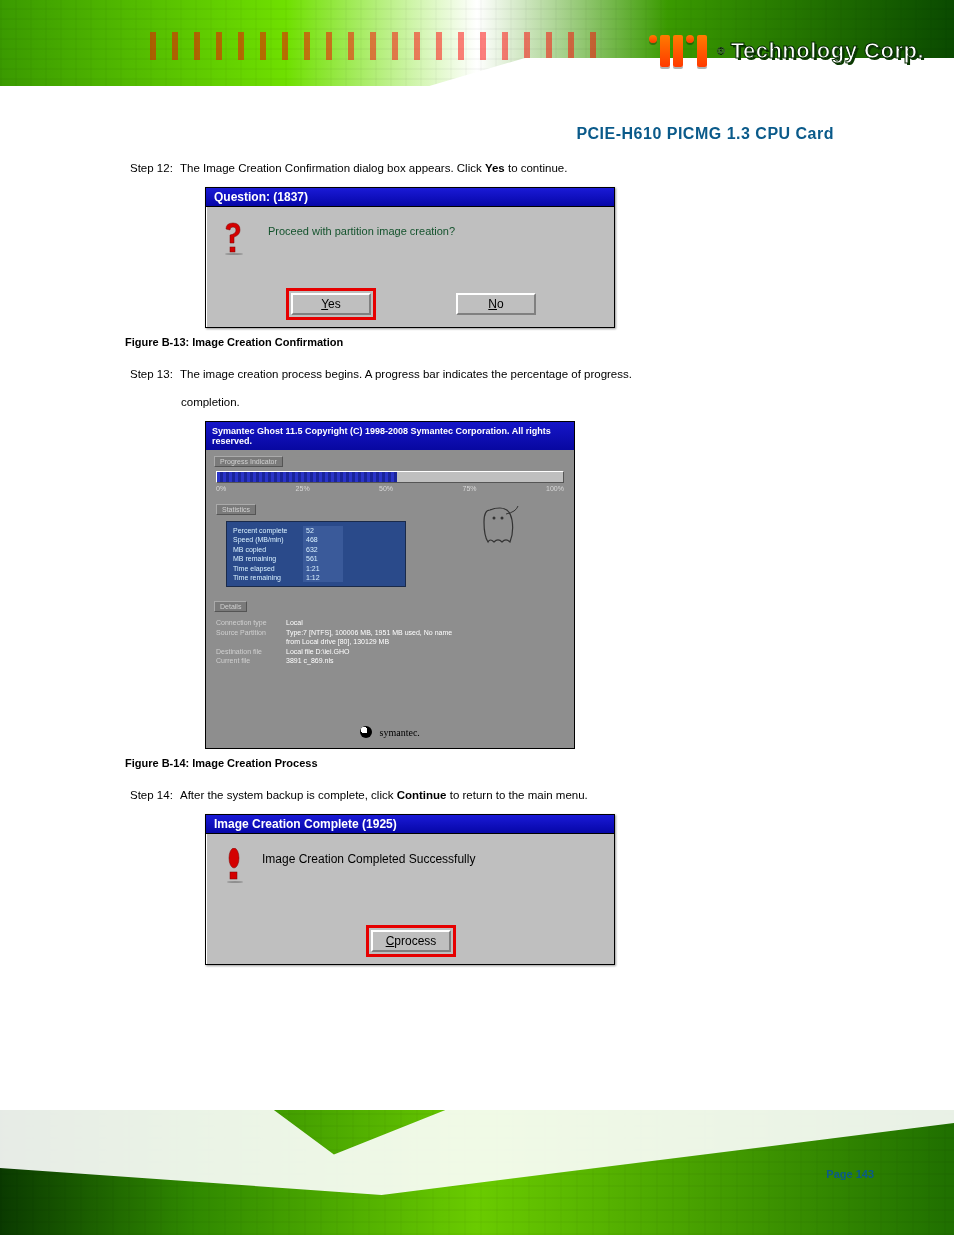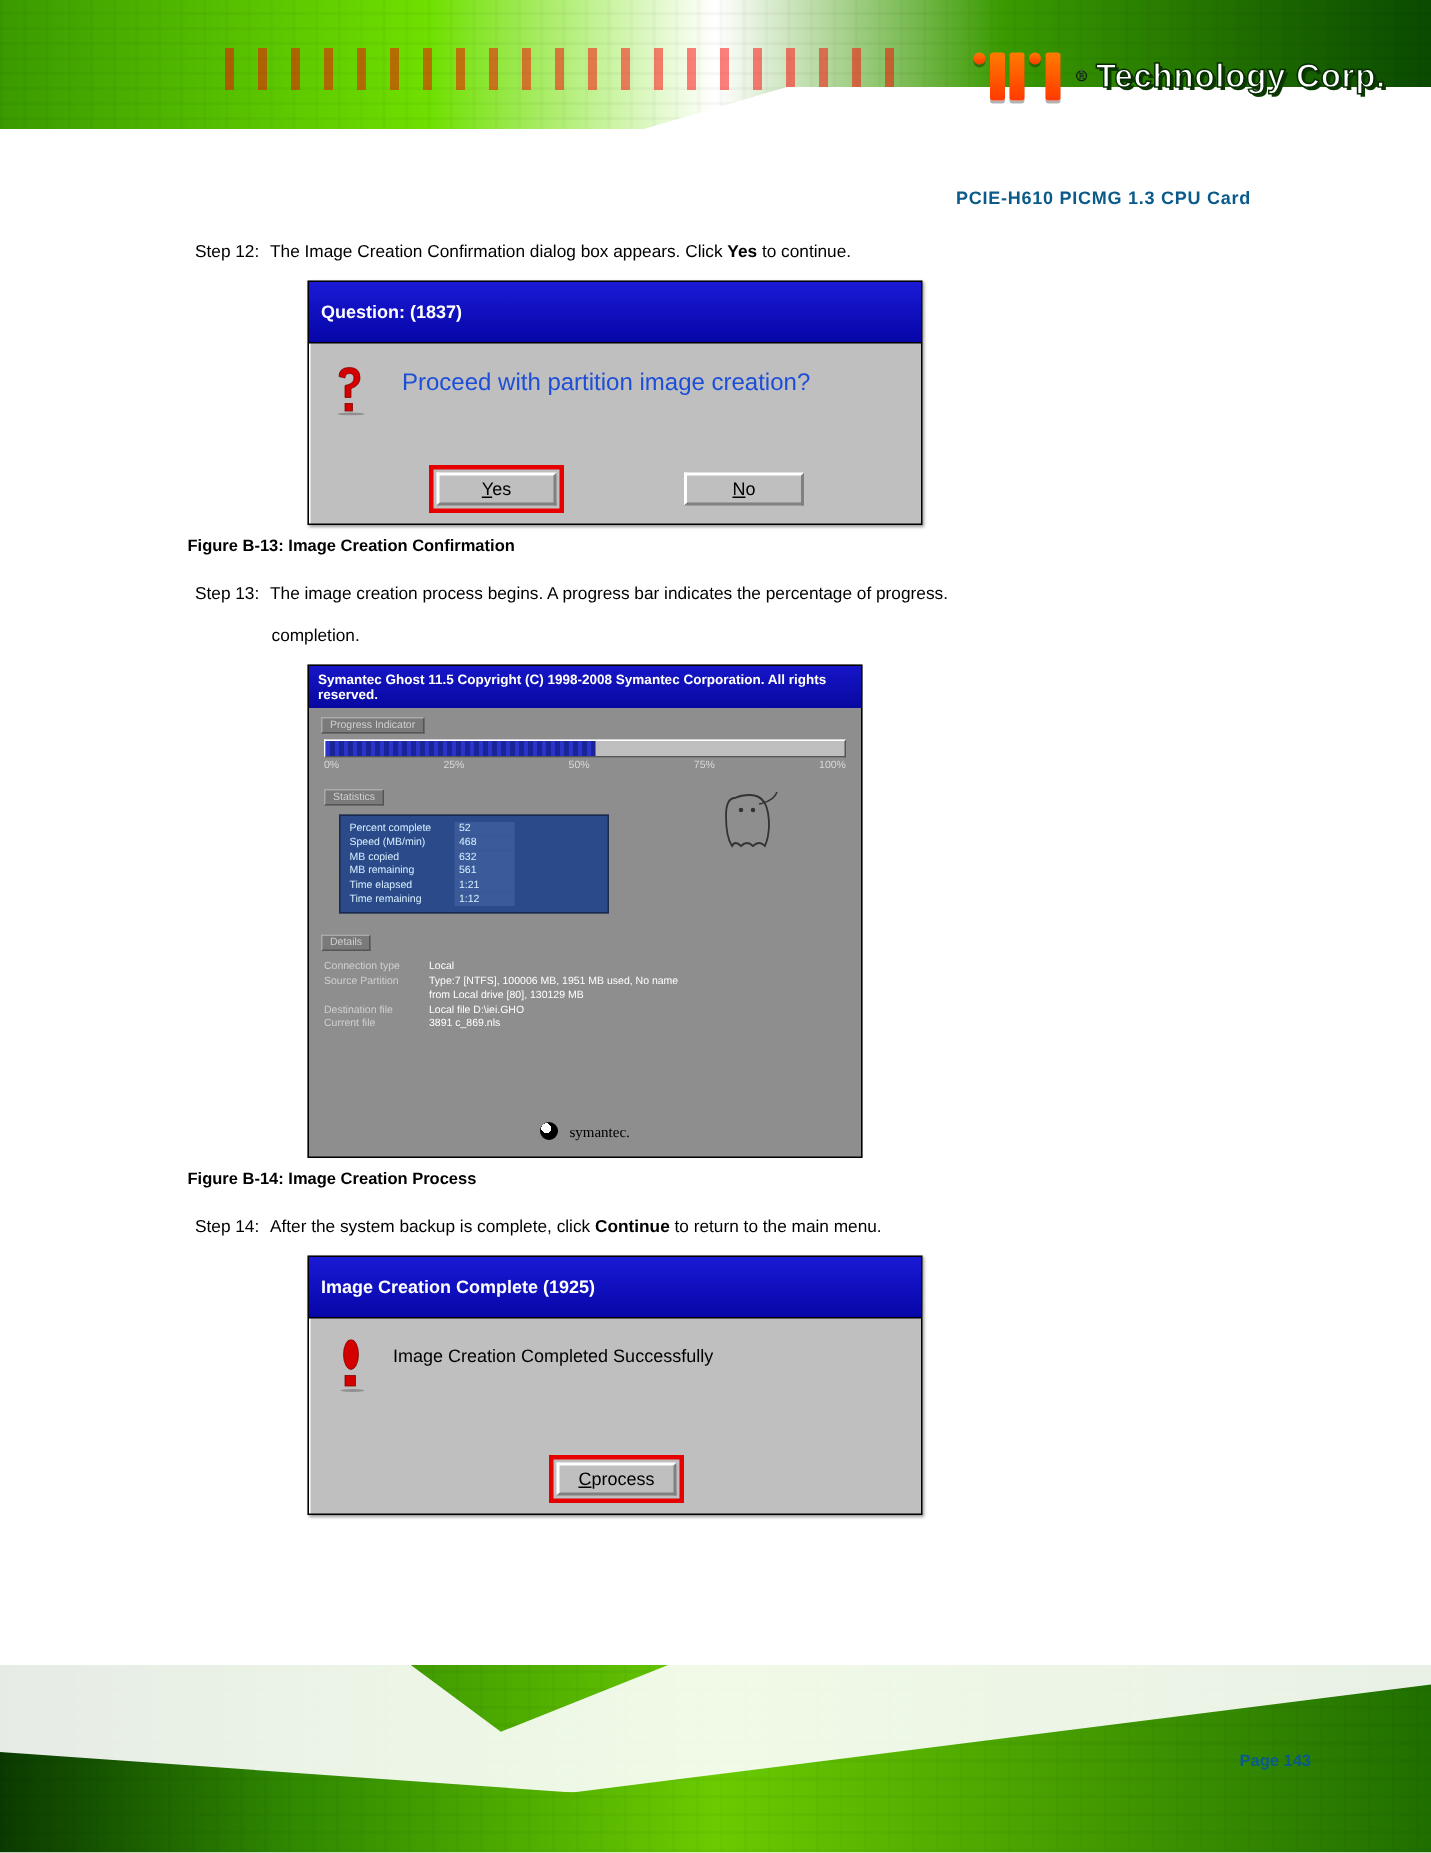--- a/index.html
+++ b/index.html
@@ -66,21 +66,21 @@
     font-weight: 900;
     color: #fff;
     -webkit-text-stroke: 1px #052a00;
     text-shadow: 2px 2px 0 #0a3a00;
     letter-spacing: .5px;
   }
   .corp-r { font-size: 10px; vertical-align: super; color:#fff; -webkit-text-stroke:.5px #052a00;}
   .product-title {
     position: absolute;
     top: 125px; right: 120px;
-    font-size: 12px;
+    font-size: 16px;
     color: #0a5a8a;
     font-weight: bold;
     letter-spacing: .5px;
   }
   .content {
     position: absolute;
     left: 125px; right: 100px;
     top: 160px;
   }
   .step-row {
@@ -104,33 +104,33 @@
   .dlg {
     background: #bfbfbf;
     border: 1px solid #000;
     box-shadow: 1px 1px 0 #fff inset, 1px 1px 2px rgba(0,0,0,.4);
   }
   .dlg-title {
     background: linear-gradient(#1a1ad6,#0606a8);
     color: #fff;
     font-weight: bold;
     font-size: 12px;
-    padding: 13px 8px;
+    padding: 2px 8px;
     border-bottom: 1px solid #000;
     font-family: "Tahoma", sans-serif;
   }
   .dlg1 { width: 410px; }
   .dlg1-body { padding: 14px 16px 12px; position: relative; height: 120px; }
   .qmark {
     width: 26px; height: 34px;
     position: absolute; left: 14px; top: 14px;
   }
   .dlg1-text {
     position: absolute; left: 62px; top: 18px;
-    font-size: 16px; color:#1d4ed8;
+    font-size: 11px; color:#14532d;
     font-family: "Tahoma","Arial",sans-serif;
   }
   .dlg-btn {
     position: absolute;
     bottom: 12px;
     width: 80px; height: 22px;
     background: #bfbfbf;
     border: 2px solid #808080;
     border-top-color:#fff; border-left-color:#fff;
     font-size: 12px;

